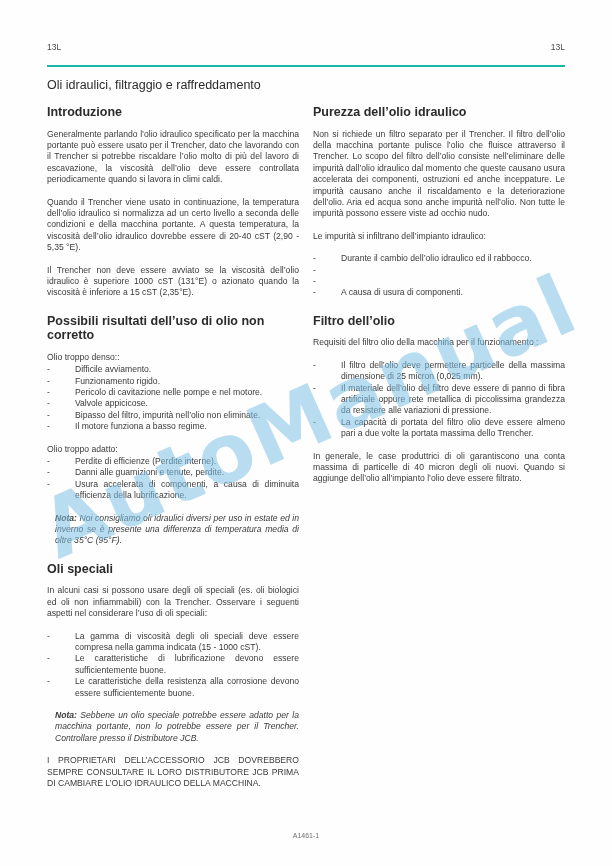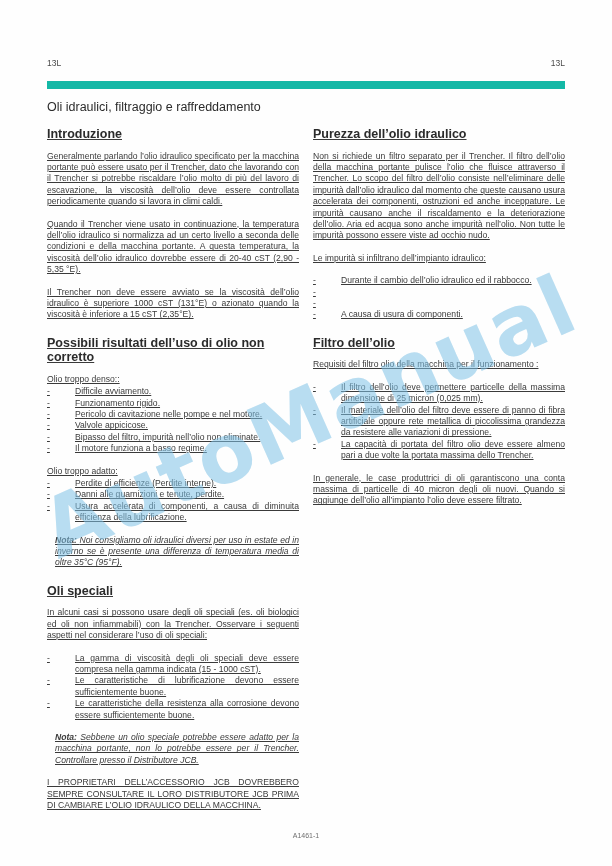--- a/index.html
+++ b/index.html
@@ -6,32 +6,32 @@
   .page {
     position:relative; width:612px; height:866px; margin:0 auto;
     background:#fefefe; overflow:hidden;
     font-family:"Liberation Sans", sans-serif; color:#3a3a3a;
   }
   .content { position:absolute; left:47px; top:42px; width:518px; }
 
   
   .header-row {
     display:flex; align-items:flex-end; justify-content:space-between;
-    padding-bottom:13px; border-bottom:8px solid #14b8a6;margin-top:16px;
+    padding-bottom:13px; border-bottom:2px solid #14b8a6;
   }
   .page-ref { font-size:8.5px; color:#4a4a4a; }
   .doc-title { font-size:15.5px; font-weight:bold; letter-spacing:0.4px; color:#222; }
 
   .section-title {
     margin-top:11px; font-size:12.5px; font-weight:normal; color:#2b2b2b;
   }
 
   
   .columns { display:flex; gap:14px; margin-top:13px; }
-  .col { width:252px; font-size:8.6px; line-height:11.4px; text-align:justify;text-decoration:underline; }
+  .col { width:252px; font-size:8.6px; line-height:11.4px; text-align:justify; }
 
   .col-heading {
     font-size:12.5px; line-height:14.5px; font-weight:bold; color:#2b2b2b;
     text-align:left; margin:15px 0 9px 0;
   }
   .col-heading.first { margin-top:0; }
 
   .para { margin:0 0 11px 0; }
   .list { margin:0 0 11px 0; }
   .li { display:flex; }

